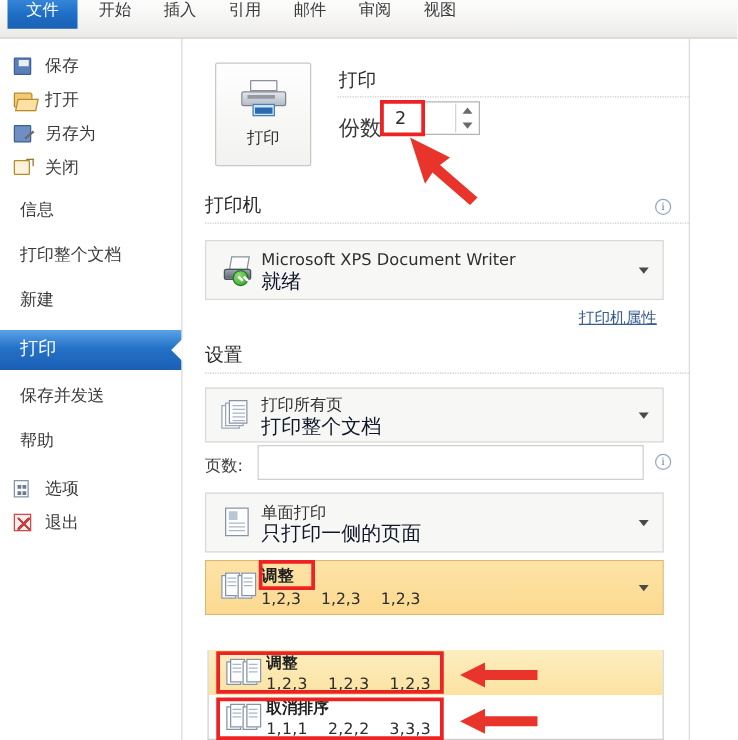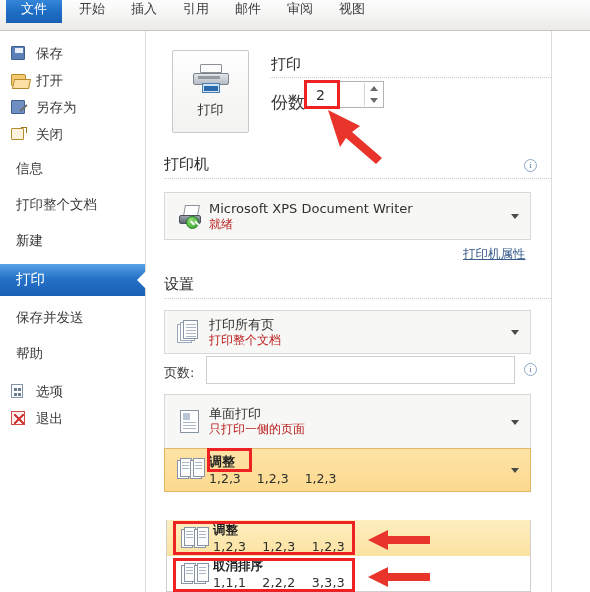--- a/index.html
+++ b/index.html
@@ -113,21 +113,21 @@
   .spin .up { border-bottom:5px solid #6a6a6a; }
   .spin .dn { border-top:5px solid #6a6a6a; }
 
   
   .combo {
     position:absolute; background:#f7f7f5; border:1px solid #d8d8d6;
     display:flex; align-items:center; cursor:default;
   }
   .combo .txt { margin-left:44px; }
   .combo .t1 { font-size:13px; color:#303030; line-height:16px; }
-  .combo .t2 { font-size:12px; color:#b91c1c; line-height:15px; }
+  .combo .t2 { font-size:16px; color:#0f172a; line-height:15px; }
   .combo .caret {
     position:absolute; right:11px; top:50%; margin-top:-2px;
     width:0;height:0;border-left:4.5px solid transparent;border-right:4.5px solid transparent;border-top:5px solid #4a4a4a;
   }
   .combo .gico { position:absolute; left:12px; top:50%; margin-top:-13px; width:26px; height:26px; }
 
   
   .pr-ico .b1 { position:absolute; left:2px; top:12px; width:22px; height:9px; background:linear-gradient(to bottom,#9aa3ae,#5d6670); border:1px solid #4a525c; border-radius:2px;}
   .pr-ico .b2 { position:absolute; left:7px; top:2px; width:15px; height:11px; background:#fdfdfd; border:1px solid #8c929b; transform:skewX(-10deg);}
   .pr-ico .ck { position:absolute; left:9px; top:13px; width:13px; height:13px; border-radius:50%; background:radial-gradient(circle at 35% 30%, #8fdd72, #2f9e2f); border:1px solid #1f7a1f;}
@@ -335,21 +335,21 @@
       <span class="t1" style="display:block">打印所有页</span>
       <span class="t2" style="display:block">打印整个文档</span>
     </span>
     <span class="caret"></span>
   </div>
 
   <div class="pages-label" style="left:164px; top:364px;">页数:</div>
   <input class="pages-input" style="left: 206px; top: 356px; width: 309px; height: 28px; font-family: &quot;Liberation Sans&quot;, sans-serif; font-size: 13px; padding-left: 6px;" placeholder="">
   <div class="info-i" style="left:524px; top:363px;">i</div>
 
-  <div class="combo" style="left:164px; top:394px; width:367px; height:55px;">
+  <div class="combo" style="left:164px; top:394px; width:367px; height:48px;">
     <span class="gico sd-ico">
       <span class="sheet"></span>
         <span class="blk"></span>
         <span class="ln"></span>
     </span>
     <span class="txt">
       <span class="t1" style="display:block">单面打印</span>
       <span class="t2" style="display:block">只打印一侧的页面</span>
     </span>
     <span class="caret"></span>

